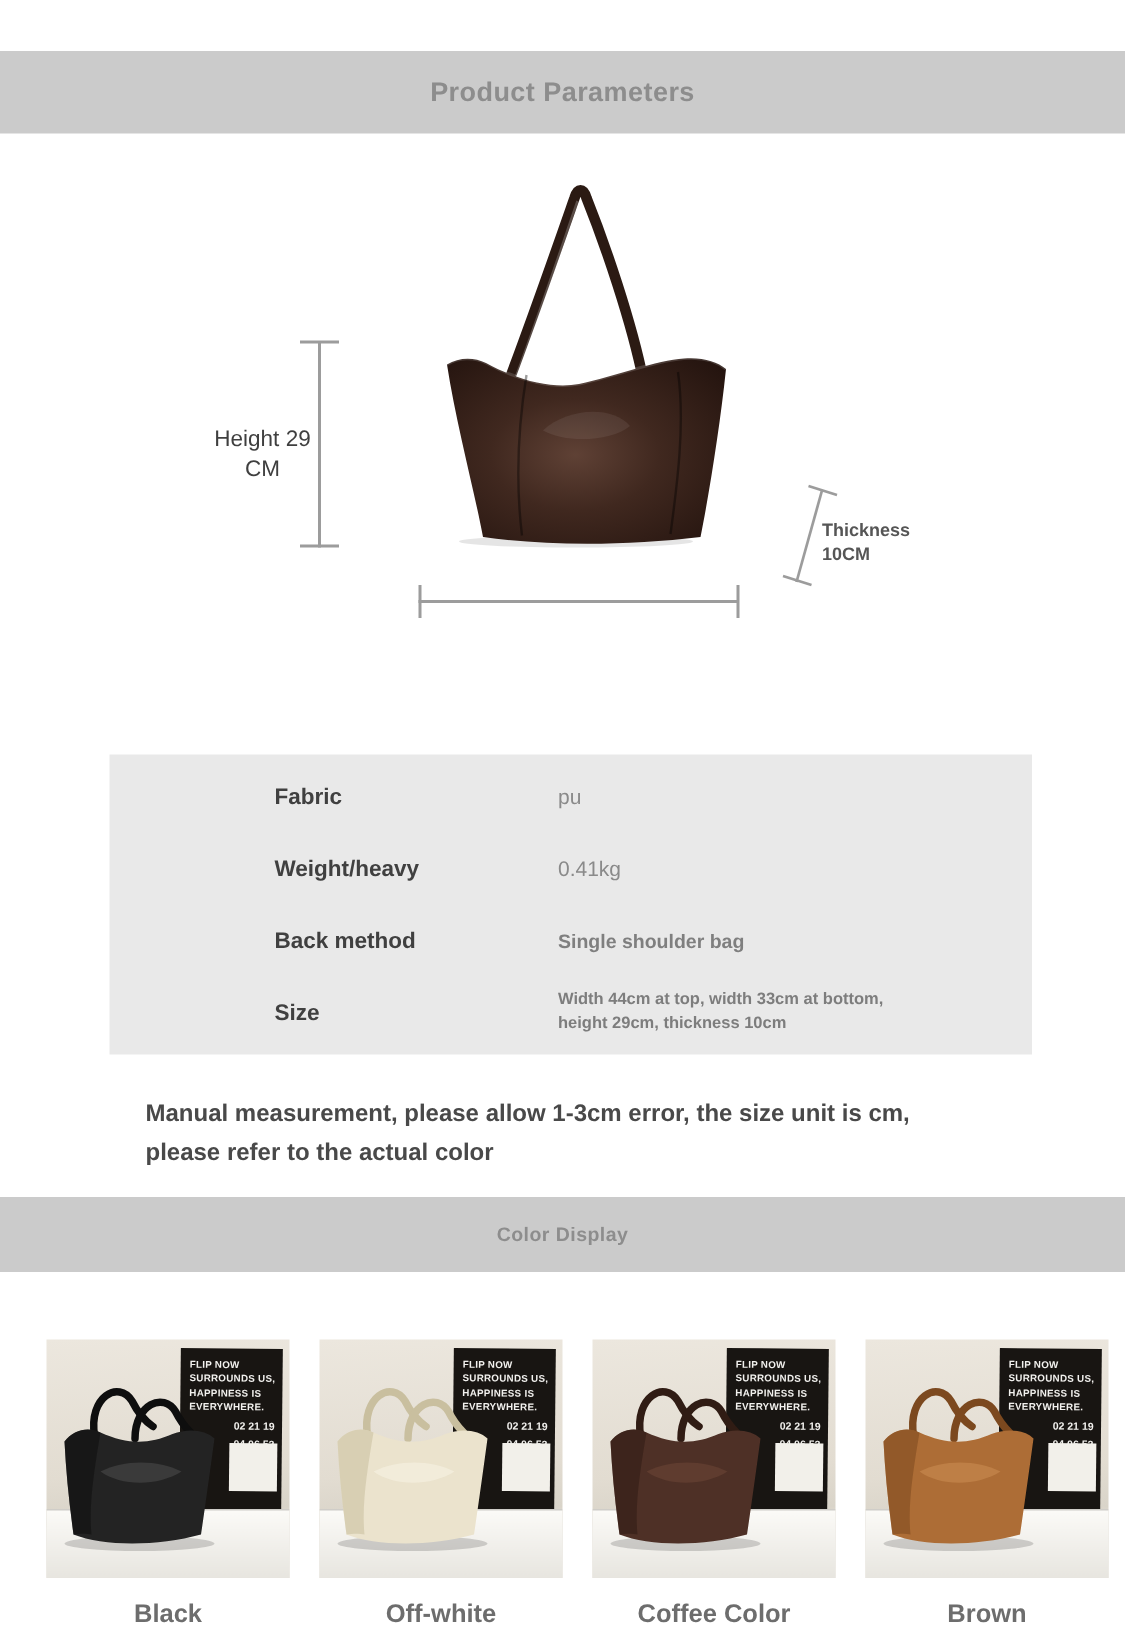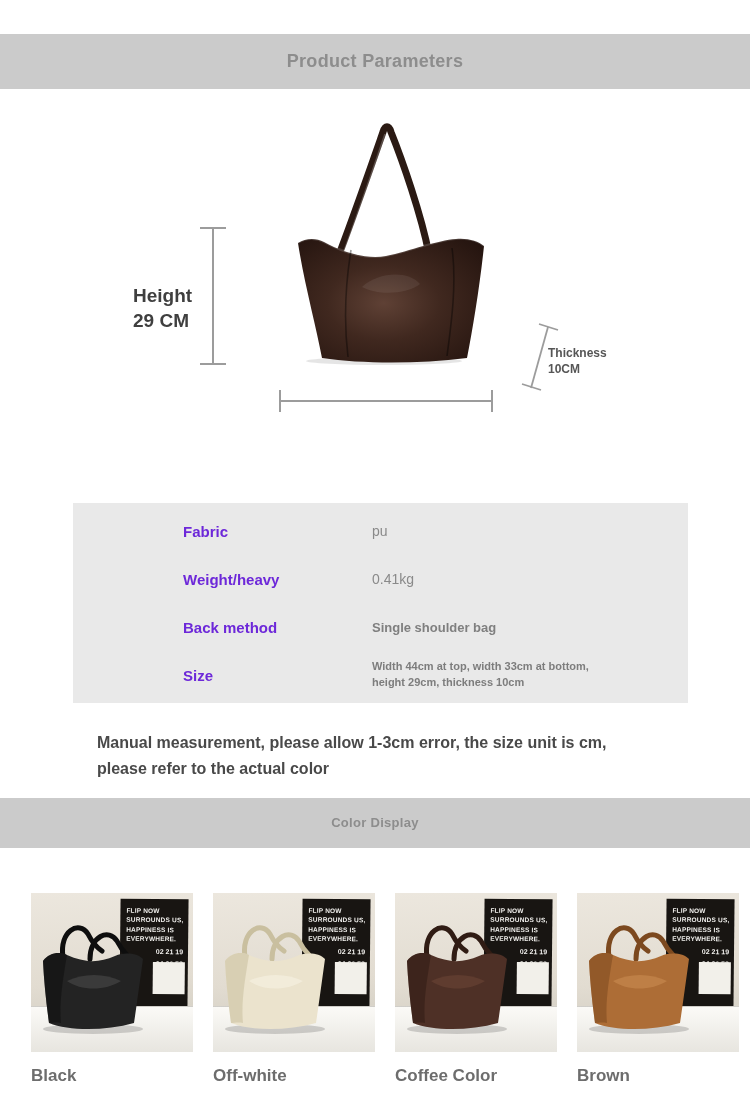--- a/index.html
+++ b/index.html
@@ -14,48 +14,48 @@
 
   
   .bag-svg { position:absolute; left:278px; top:112px; }
   .mline { position:absolute; }
   .vline { left:212px; top:228px; width:0; height:137px; border-left:2px solid #9c9c9c; }
   .vcap { left:200px; width:26px; height:0; border-top:2px solid #9c9c9c; }
   .vcap.top { top:227px; } .vcap.bot { top:363px; }
   .hline { left:279px; top:400px; width:213px; height:0; border-top:2px solid #9c9c9c; }
   .hcap { top:390px; width:0; height:22px; border-left:2px solid #9c9c9c; }
   .hcap.l { left:279px; } .hcap.r { left:491px; }
-  .height-label { position:absolute; left:133px; top:283px; width:84px; font-size:19px; font-weight:bold; color:#3f3f3f; line-height:1.32; }
+  .height-label { position:absolute; left:133px; top:283px; width:84px; font-size:15px; font-weight:normal; color:#3f3f3f; line-height:1.32;text-align:center; }
   .width-label { position:absolute; left:279px; top:413px; width:213px; text-align:center; font-size:17px; font-weight:bold; color:#4a4a4a; }
   .thick-svg { position:absolute; left:508px; top:320px; }
   .thick-label { position:absolute; left:548px; top:345px; width:70px; font-size:12px; font-weight:bold; color:#565656; line-height:1.35; }
 
   
   .spec-box { position:absolute; left:73px; top:503px; width:615px; height:200px; background:#e9e9e9; padding-top:4px; }
   .spec-row { display:flex; align-items:center; height:48px; padding-left:110px; }
-  .spec-label { width:189px; flex:0 0 189px; font-size:15px; font-weight:bold; color:#6d28d9; }
+  .spec-label { width:189px; flex:0 0 189px; font-size:15px; font-weight:bold; color:#404040; }
   .spec-value { font-size:14px; color:#8a8a8a; }
   .spec-row.r3 .spec-value { font-size:13px; font-weight:bold; color:#7f7f7f; }
   .spec-row.r4 .spec-value { font-size:11px; font-weight:bold; color:#7d7d7d; width:248px; line-height:1.45; }
   .note { position:absolute; left:97px; top:706px; width:560px; font-size:16px; font-weight:bold; color:#494949; line-height:1.62;margin-top:24px; }
 
   
   .swatch { position:absolute; top:893px; width:162px; }
   .swatch.s0 { left:31px; } .swatch.s1 { left:213px; } .swatch.s2 { left:395px; } .swatch.s3 { left:577px; }
   .photo { position:relative; width:162px; height:159px; overflow:hidden;
            background:linear-gradient(176deg,#ece7de 0%,#e2dcd1 55%,#d9d4c9 72%,#ded9cf 74%); }
   .shelf { position:absolute; left:0; bottom:0; width:100%; height:29%;
            background:linear-gradient(#fbfaf7,#e7e5df); border-top:1px solid rgba(0,0,0,0.10); }
   .poster { position:absolute; left:55%; top:4%; width:42%; height:69%; background:#181512;
             padding:7px 5px 0 6px; transform:rotate(.6deg); color:#f2f1ee; }
   .poster-line { font-size:6.5px; font-weight:bold; line-height:1.45; letter-spacing:.2px; white-space:nowrap; }
   .poster-num { font-size:7px; font-weight:bold; text-align:right; line-height:1.4; margin-top:3px; }
   .poster-square { position:absolute; right:5%; bottom:13%; width:46%; height:30%; background:#f2f0ea; }
   .bagimg { position:absolute; left:1%; bottom:7%; }
-  .caption { margin-top:14px; font-size:17px; font-weight:bold; color:#6d6d6d; }
+  .caption { margin-top:14px; text-align:center; font-size:17px; font-weight:bold; color:#6d6d6d; }
 </style>
 </head>
 <body>
 
 <div class="page">
 
   <div class="bar bar1">
     <span>Product Parameters</span>
   </div>
 

